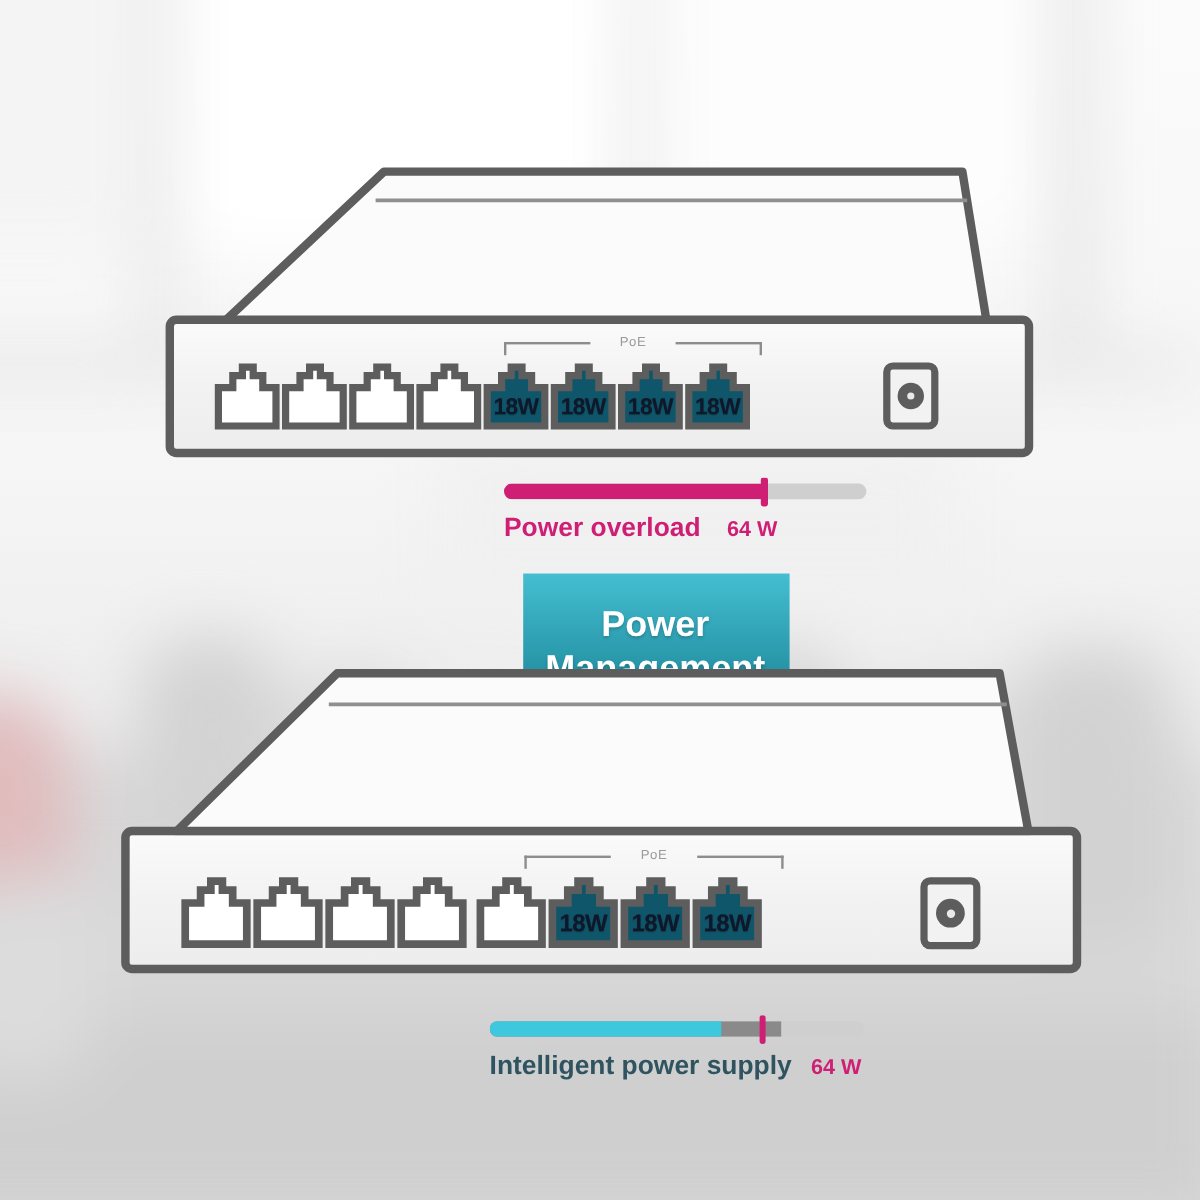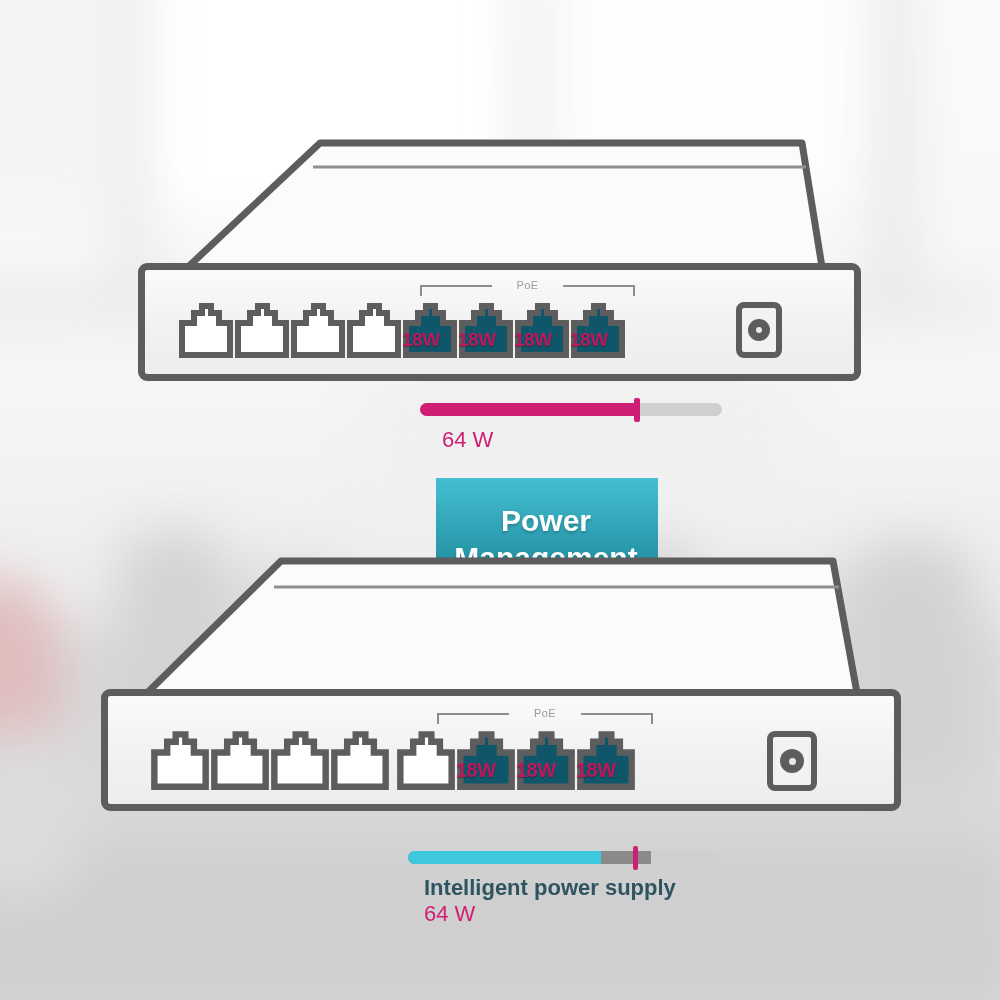--- a/index.html
+++ b/index.html
@@ -24,21 +24,21 @@
   .sw-top{position:absolute;}
   .sw-front{position:absolute;border:7px solid #5d5d5d;border-radius:9px;
     background:linear-gradient(180deg,#fafafa 0%,#f2f2f2 50%,#ededed 100%);
     box-sizing:border-box;}
 
   
   .portrow{position:absolute;display:flex;align-items:flex-end;}
   .port{position:relative;}
   .port svg{display:block;}
   .port .wlabel{position:absolute;left:0;right:0;bottom:14%;
-    text-align:left;color:#be185d;font-weight:bold;letter-spacing:-0.5px;
+    text-align:center;color:#0f172a;font-weight:bold;letter-spacing:-0.5px;
     text-shadow:0 1px 1px rgba(0,0,0,.35);}
 
   
   .poe{position:absolute;}
   .poe .bline{position:absolute;height:2px;background:#8d8d8d;top:10px;}
   .poe .btick{position:absolute;width:2px;background:#8d8d8d;top:10px;height:11px;}
   .poe .blabel{position:absolute;top:0;left:50%;transform:translateX(-50%);
     color:#9b9b9b;font-size:11px;letter-spacing:.4px;background:transparent;
     padding:0 6px;line-height:20px;}
 
@@ -49,21 +49,21 @@
   .jack .pin{border-radius:50%;background:#e9e9e9;}
 
   
   .meter{position:absolute;}
   .track{position:absolute;left:0;top:0;height:13px;border-radius:7px;overflow:hidden;
     background:#cfcfcf;width:100%;}
   .seg{position:absolute;top:0;height:13px;}
   .tick{position:absolute;width:6px;border-radius:2px;}
   .meterlabels{position:absolute;left:0;width:100%;display:flex;align-items:baseline;}
   .mlabel{font-size:22px;font-weight:bold;}
-  .mvalue{font-size:22px;font-weight:normal;}
+  .mvalue{font-size:18px;font-weight:bold;}
 
   
   .arrow{position:absolute;}
   .arrow svg{display:block;}
   .arrow .atext{position:absolute;left:0;right:0;top:26px;text-align:center;
     color:#ffffff;font-weight:bold;font-size:30px;line-height:37px;
     text-shadow:0 2px 3px rgba(0,0,0,.22);}
   .atext div{white-space:nowrap;}
 </style>
 </head>
@@ -179,20 +179,21 @@
       </div>
     </div>
   </div>
 
   <div class="meter" style="left:420px;top:403px;width:302px;height:60px;">
     <div class="track">
       <div class="seg" style="left:0;width:72%;background:#cf1f74;"></div>
     </div>
     <div class="tick" style="left:71%;top:-5px;height:24px;background:#cf1f74;"></div>
     <div class="meterlabels" style="top:24px;justify-content:flex-start;">
+      <span class="mlabel" style="color:#cf1f74;">Power overload</span>
       <span class="mvalue" style="color:#cf1f74;margin-left:22px;">64 W</span>
     </div>
   </div>
 
   <div class="arrow" style="left:368px;top:476px;width:356px;height:204px;">
     <svg width="356" height="204" viewBox="0 0 356 204">
       <defs>
         <linearGradient id="agrad" x1="0" y1="0" x2="0" y2="1">
           <stop offset="0%" stop-color="#45bed1"></stop>
           <stop offset="55%" stop-color="#1b8598"></stop>
@@ -278,19 +279,19 @@
       </div>
     </div>
   </div>
 
   <div class="meter" style="left:408px;top:851px;width:312px;height:60px;">
     <div class="track">
       <div class="seg" style="left:0;width:78%;background:#8a8a8a;"></div>
       <div class="seg" style="left:0;width:62%;background:#3ec8dd;"></div>
     </div>
     <div class="tick" style="left:72%;top:-5px;height:24px;background:#cf1f74;width:5px;"></div>
-    <div class="meterlabels" style="top:24px;justify-content:flex-start;flex-direction:column;">
+    <div class="meterlabels" style="top:24px;justify-content:flex-start;">
       <span class="mlabel" style="color:#2f5460;">Intelligent power supply</span>
       <span class="mvalue" style="color:#cf1f74;margin-left:16px;">64 W</span>
     </div>
   </div>
 
 </div>
 
 </body></html>

